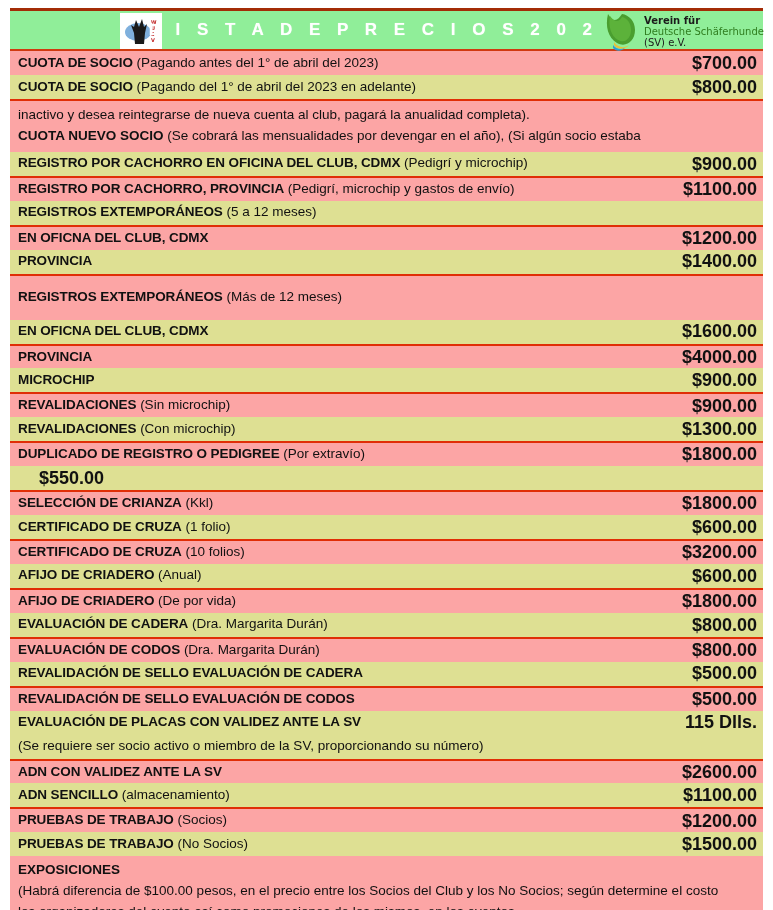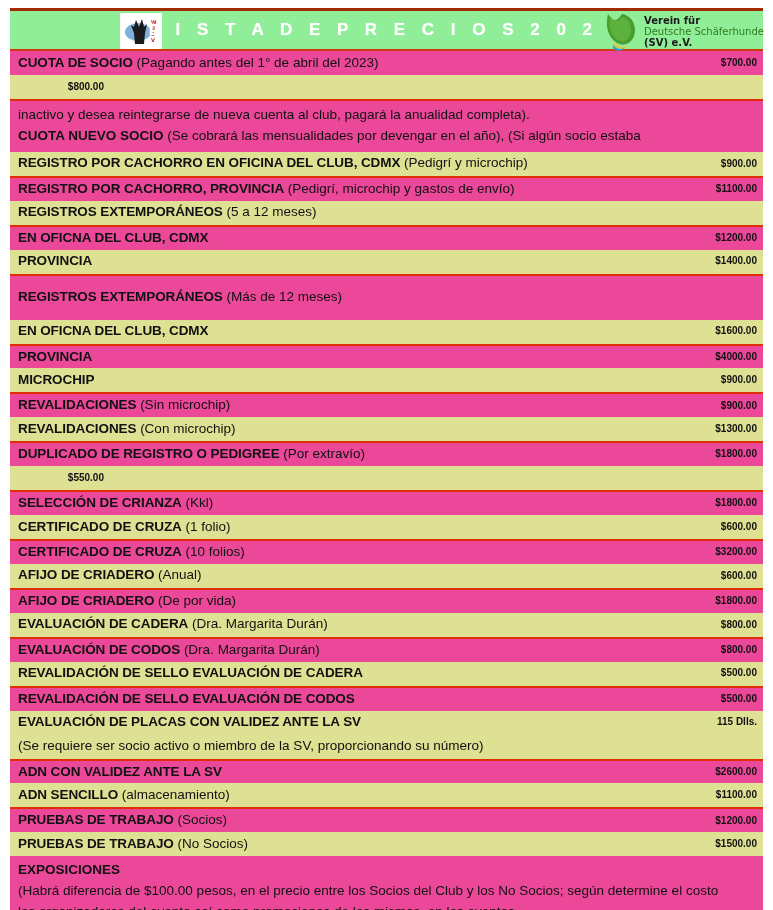--- a/index.html
+++ b/index.html
@@ -54,21 +54,21 @@
     position: absolute;
     left: 634px;
     top: 4px;
     width: 125px;
     line-height: 1.12;
     font-size: 10px;
     font-family: "DejaVu Sans", sans-serif;
   }
   .sv-l1 { color: #1b1b1b; font-weight: bold; }
   .sv-l2 { color: #2f7d1f; font-weight: normal; }
-  .sv-l3 { color: #1b1b1b; font-weight: bold; }
+  .sv-l3 { color: #1b1b1b; font-weight: normal; }
   .title {
     position: absolute;
     left: 0; right: 0;
     text-align: center;
     color: #ffffff;
     font-size: 17px;
     font-weight: bold;
     letter-spacing: 6px;
     font-family: "Liberation Sans", sans-serif;
     text-shadow: 0 0 1px rgba(255,255,255,0.6);
@@ -77,38 +77,38 @@
   
   .row {
     display: flex;
     align-items: center;
     min-height: 24px;
     padding: 0 6px 0 8px;
     font-size: 13.5px;
     color: #111111;
     line-height: 1.25;
   }
-  .row.dark  { background: #ec4899; justify-content: space-between; }
+  .row.dark  { background: #fca5a5; justify-content: space-between; }
   .row.light { background: #dee093; }
   .row.sep   { border-top: 2px solid #e02e06; }
   .row .lbl {
     flex: 1 1 auto;
     min-width: 0;
     padding: 3px 0;
   }
   .row .lbl b {
     font-weight: bold;
     letter-spacing: -0.1px;
   }
   .row .lbl span.note { font-weight: normal; }
   .row .price {
     flex: 0 0 auto;
     text-align: right;
     font-weight: bold;
-    font-size: 10px;
+    font-size: 18px;
     padding-left: 10px;
     white-space: nowrap;
     min-width: 86px;
   }
   .row.tall { min-height: 46px; align-items: center; }
   .row.tall .lbl { padding: 5px 0; }
   .row.block { display: block; padding-top: 4px; padding-bottom: 5px; }
   .row.block .line { padding: 2px 0; }
   .row.block .line b { font-weight: bold; }
 </style>
@@ -148,20 +148,21 @@
         <div class="sv-l3">(SV) e.V.</div>
       </div>
     </div>
 
     <div id="rows">
         <div class="row dark">
           <div class="lbl"><b>CUOTA DE SOCIO</b><span class="note"> (Pagando antes del 1° de abril del 2023)</span></div>
           <div class="price">$700.00</div>
         </div>
         <div class="row light">
+          <div class="lbl"><b>CUOTA DE SOCIO</b><span class="note"> (Pagando del 1° de abril del 2023 en adelante)</span></div>
           <div class="price">$800.00</div>
         </div>
         <div class="row dark sep block">
           <div class="line">inactivo y desea reintegrarse de nueva cuenta al club, pagará la anualidad completa).</div>
           <div class="line"><b>CUOTA NUEVO SOCIO</b><span class="note"> (Se cobrará las mensualidades por devengar en el año), (Si algún socio estaba</span></div>
         </div>
         <div class="row light">
           <div class="lbl"><b>REGISTRO POR CACHORRO EN OFICINA DEL CLUB, CDMX</b><span class="note"> (Pedigrí y microchip)</span></div>
           <div class="price">$900.00</div>
         </div>

